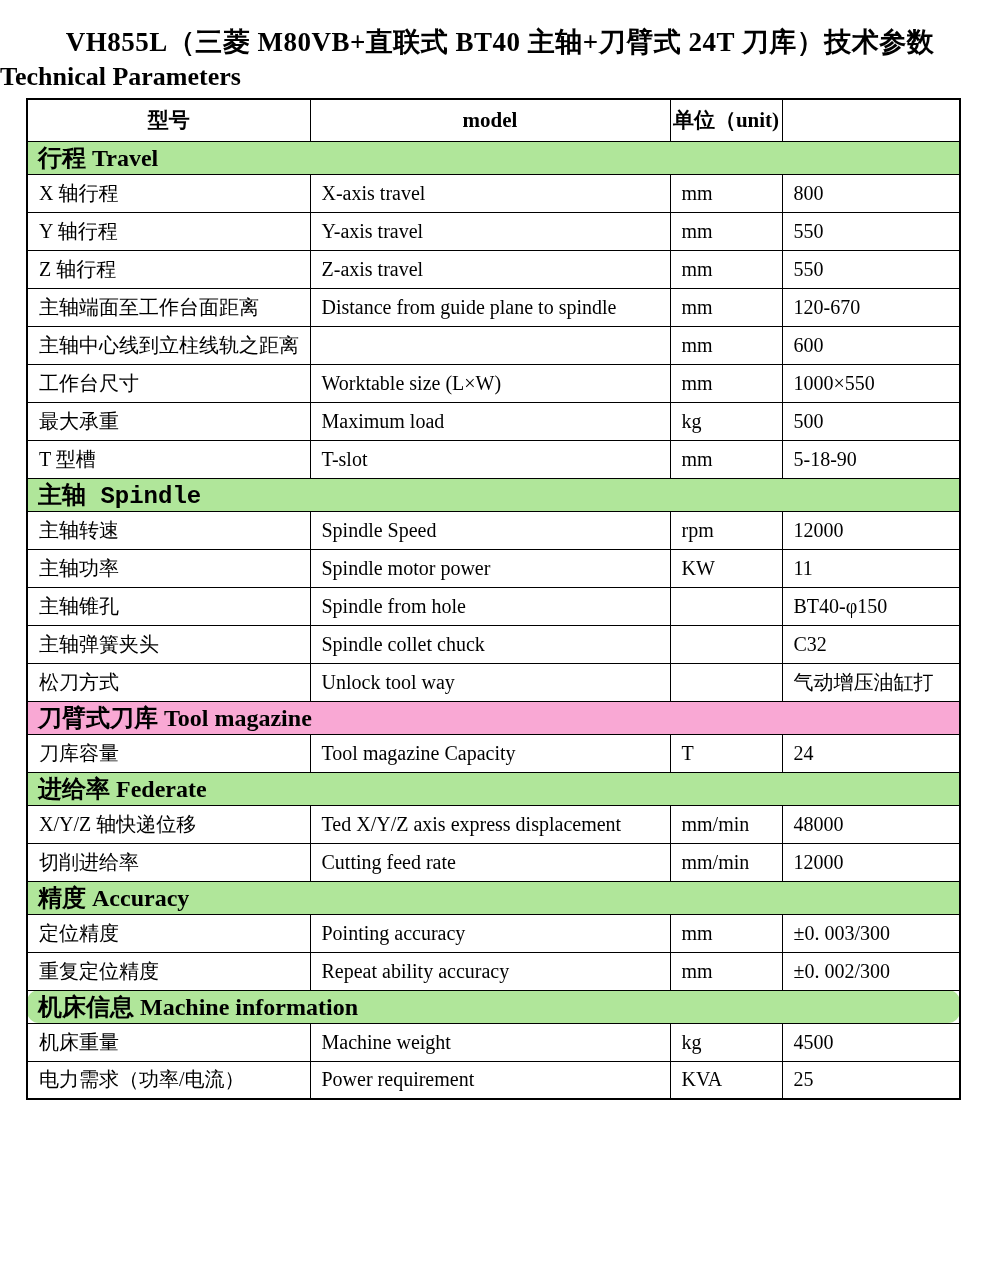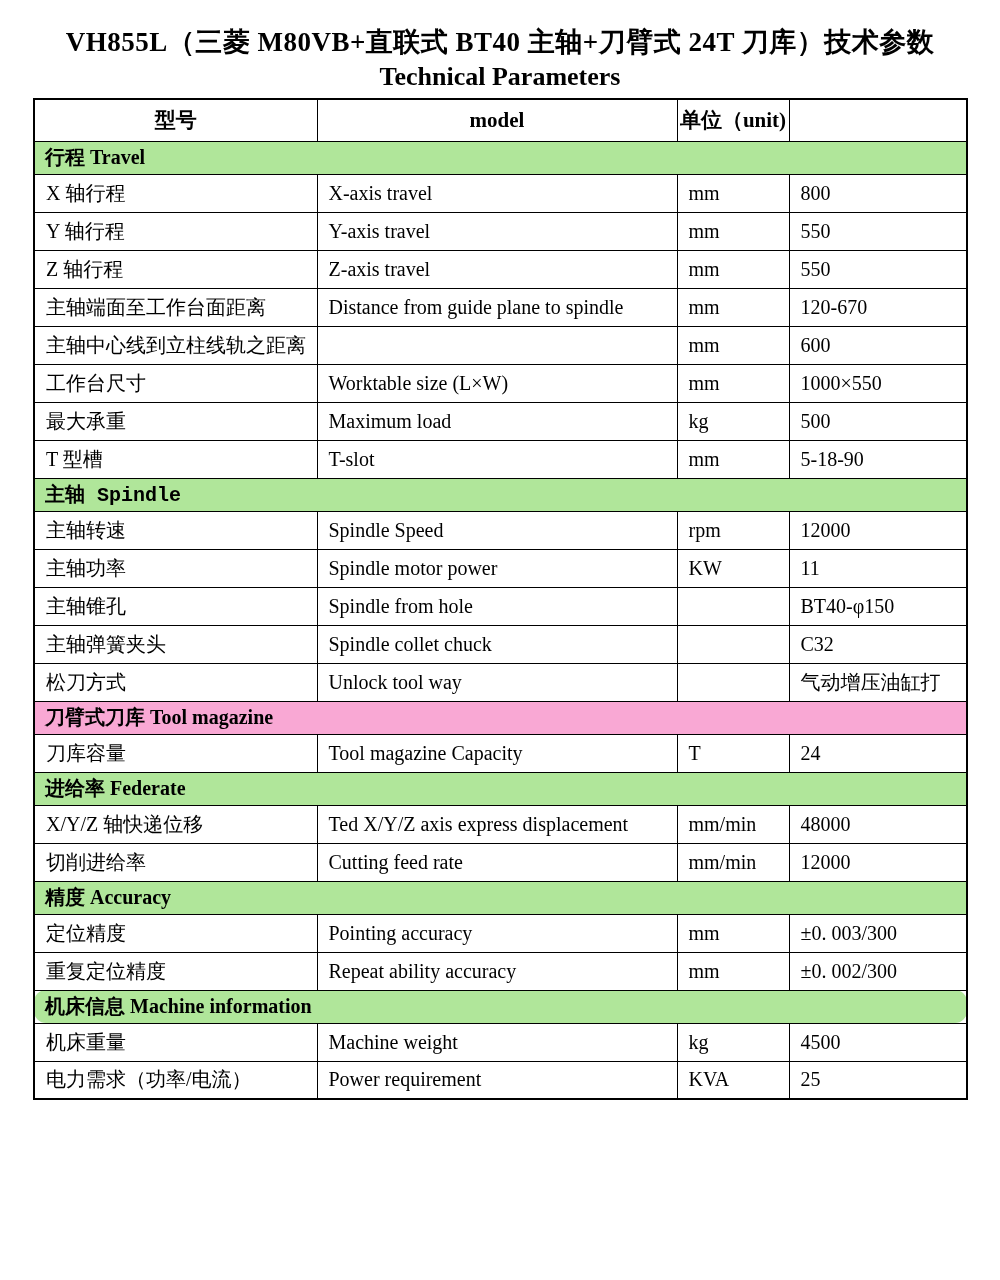--- a/index.html
+++ b/index.html
@@ -15,47 +15,46 @@
   .page-title {
     margin: 24px 0 2px 0;
     text-align: center;
     font-size: 27px;
     font-weight: bold;
     letter-spacing: 0.5px;
     font-family: "Liberation Serif", "DejaVu Serif", serif;
   }
   .page-subtitle {
     margin: 2px 0 6px 0;
-    text-align: center;
     font-size: 26px;
     font-weight: bold;
   }
 
   table.spec {
     border-collapse: collapse;
     table-layout: fixed;
-    margin-left: 33px;
+    margin-left: 26px;
     width: 933px;
     border: 2px solid #000;
   }
   table.spec th, table.spec td {
     border: 1px solid #000;
     overflow: hidden;
     white-space: nowrap;
   }
   table.spec th {
     height: 42px;
     font-size: 21px;
     font-weight: bold;
     text-align: center;
     padding: 0;
   }
   tr.section-row td {
     height: 33px;
-    font-size: 20px;
+    font-size: 24px;
     font-weight: bold;
     padding: 0 0 0 10px;
     text-align: left;
   }
   tr.data-row td {
     height: 38px;
     font-size: 20px;
     font-weight: normal;
     padding: 0 0 0 11px;
     text-align: left;

